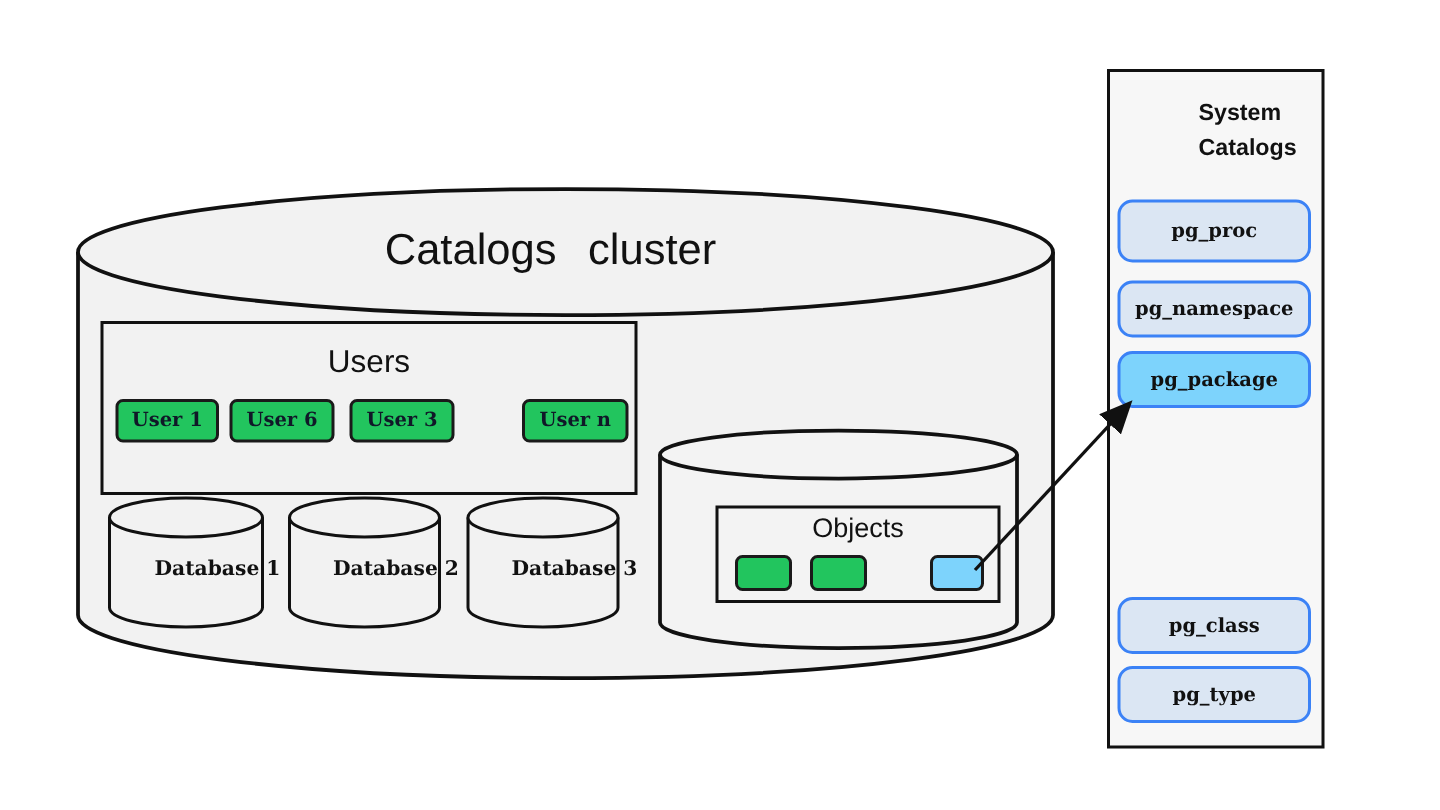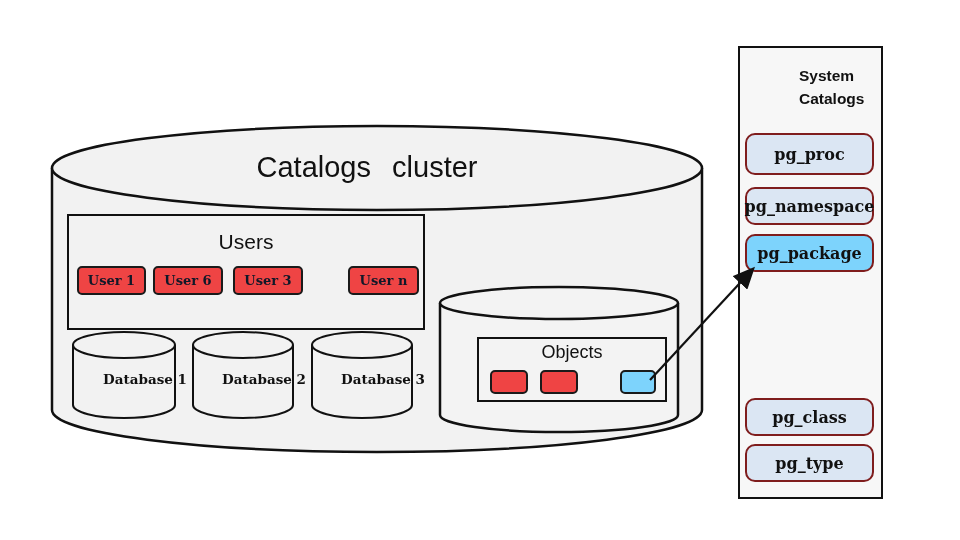--- a/index.html
+++ b/index.html
@@ -20,21 +20,21 @@
     position:absolute; left:67px; top:214px; width:358px; height:116px;
     border:2.5px solid #111; box-sizing:border-box; z-index:2;
   }
   .users-title {
     position:absolute; left:0; top:14px; width:100%; text-align:center;
     font-size:21px; color:#111;
   }
   .chip {
     position:absolute; display:flex; align-items:center; justify-content:center;
     font-family:"DejaVu Serif", serif; font-weight:bold; font-size:13px;
-    color:#101828; background:#ef4444; border:2px solid #1a1a1a;
+    color:#101828; background:#22c55e; border:2px solid #1a1a1a;
     border-radius:5px; box-sizing:border-box;
   }
   .user-chip { top:50px; height:29px; }
   .user-chip-0 { left:8px;   width:69px; }
   .user-chip-1 { left:84px;  width:70px; }
   .user-chip-2 { left:164px; width:70px; }
   .user-chip-3 { left:279px; width:71px;text-align:center; }
 
   .db-label {
     position:absolute; top:371px; width:102px; z-index:2; text-align:center;
@@ -61,22 +61,22 @@
     position:absolute; left:738px; top:46px; width:145px; height:453px;
     background:#f7f7f7; border:2.5px solid #111; box-sizing:border-box; z-index:2;
   }
   .catalog-title {
     position:absolute; left:26px; top:16px; font-size:15.5px; font-weight:bold;
     color:#111; line-height:23px;margin-left:33px;
   }
   .catalog-btn {
     position:absolute; left:5px; width:129px; height:38px;
     display:flex; align-items:center; justify-content:center;
-    font-family:"DejaVu Serif", serif; font-weight:bold; font-size:16px; color:#111;
-    background:#dbe6f3; border:2px solid #7f1d1d; border-radius:10px;
+    font-family:"DejaVu Serif", serif; font-weight:bold; font-size:13px; color:#111;
+    background:#dbe6f3; border:2px solid #3b82f6; border-radius:10px;
     box-sizing:border-box;
   }
   .catalog-btn-0 { top:85px; height:42px; }
   .catalog-btn-1 { top:139px; }
   .catalog-btn-2 { top:186px; }
   .catalog-btn-3 { top:350px; }
   .catalog-btn-4 { top:396px; }
   .chip-yellow { background:#7dd3fc; }
 </style>
 </head>

